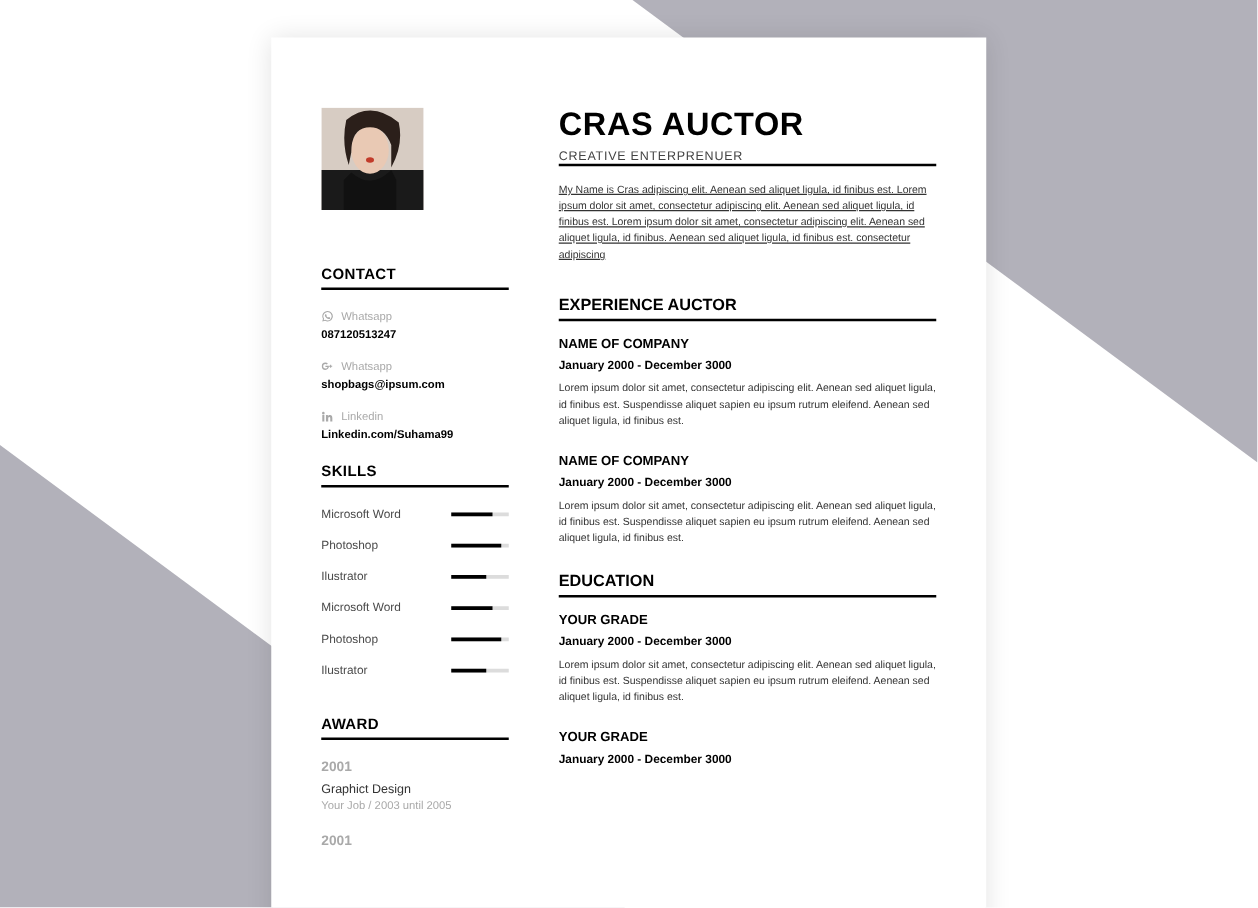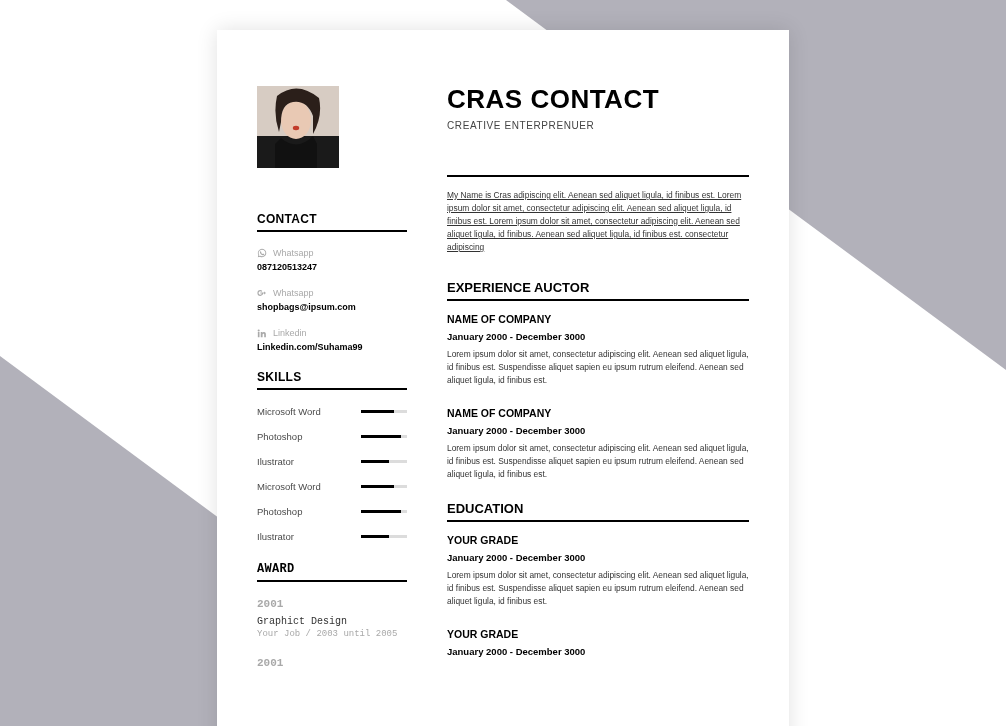--- a/index.html
+++ b/index.html
@@ -41,21 +41,21 @@
   .contact-label { display: flex; align-items: center; gap: 6px; color: #a9a9a9; margin-bottom: 4px; }
   .contact-icon { width: 10px; height: 10px; display: inline-flex; align-items: center; justify-content: center; color:#a9a9a9; }
   .contact-value { font-size: 9px; font-weight: 700; color: #000; }
   .skill-row { display: flex; align-items: center; justify-content: space-between; font-size: 9.5px; color: #4a4a4a; margin-bottom: 14px; }
   .skill-bar { width: 46px; height: 3px; background: #dcdcdc; position: relative; }
   .skill-fill { position: absolute; left:0; top:0; height:100%; background:#000; }
   .award-year { font-size: 11px; font-weight: 700; color:#a9a9a9; margin-bottom:6px; }
   .award-title { font-size: 10px; color:#333; margin-bottom:2px; }
   .award-sub { font-size: 9px; color:#a9a9a9; margin-bottom:18px; }
   .name { font-size: 26px; font-weight: 900; letter-spacing: 0.5px; line-height: 1; }
-  .role { font-size: 10px; letter-spacing: 0.6px; color:#444; margin-top:8px; margin-bottom: 44px; }
+  .role { font-size: 10px; letter-spacing: 0.6px; color:#444; margin-top:8px; }
   .r-sec-title { font-size: 13px; font-weight: 900; margin-bottom: 4px; }
   .r-sec-rule { height: 2px; background:#000; margin-bottom: 12px; }
   .body-text { font-size: 8.4px; line-height: 1.55; color:#333; margin-bottom: 26px; text-decoration: underline; }
   .item-title { font-size: 10.5px; font-weight: 900; margin-bottom: 6px; }
   .item-dates { font-size: 9.5px; font-weight: 700; margin-bottom: 6px; }
   .item-text { font-size: 8.4px; line-height: 1.55; color:#333; margin-bottom: 20px; }
   .skills-block{ margin-top:4px; }
 </style>
 </head>
 <body>
@@ -156,37 +156,37 @@
           </div>
           <div class="skill-row">
             <span>Ilustrator</span>
             <span class="skill-bar">
                 <span class="skill-fill" style="width:60%"></span>
               </span>
           </div>
         </div>
       </div>
 
-      <div style="margin-top:20px;font-family:Liberation Mono, monospace;">
+      <div style="margin-top:30px;">
         <div class="sec-title">AWARD</div>
         <div class="sec-rule"></div>
         <div>
           <div class="award-year">2001</div>
           <div class="award-title">Graphict Design</div>
           <div class="award-sub">Your Job  / 2003 until 2005</div>
         </div>
         <div>
           <div class="award-year">2001</div>
         </div>
       </div>
 
     </div>
 
     <div class="right-col">
-      <div class="name">CRAS CONTACT</div>
+      <div class="name">CRAS AUCTOR</div>
       <div class="role">CREATIVE ENTERPRENUER</div>
 
       <div>
         <div class="r-sec-rule"></div>
         <div class="body-text">My Name is Cras adipiscing elit. Aenean sed aliquet ligula, id finibus est. Lorem ipsum dolor sit amet, consectetur adipiscing elit. Aenean sed aliquet ligula, id finibus est. Lorem ipsum dolor sit amet, consectetur adipiscing elit. Aenean sed aliquet ligula, id finibus. Aenean sed aliquet ligula, id finibus est. consectetur adipiscing</div>
       </div>
 
       <div>
         <div class="r-sec-title">EXPERIENCE AUCTOR</div>
         <div class="r-sec-rule"></div>

